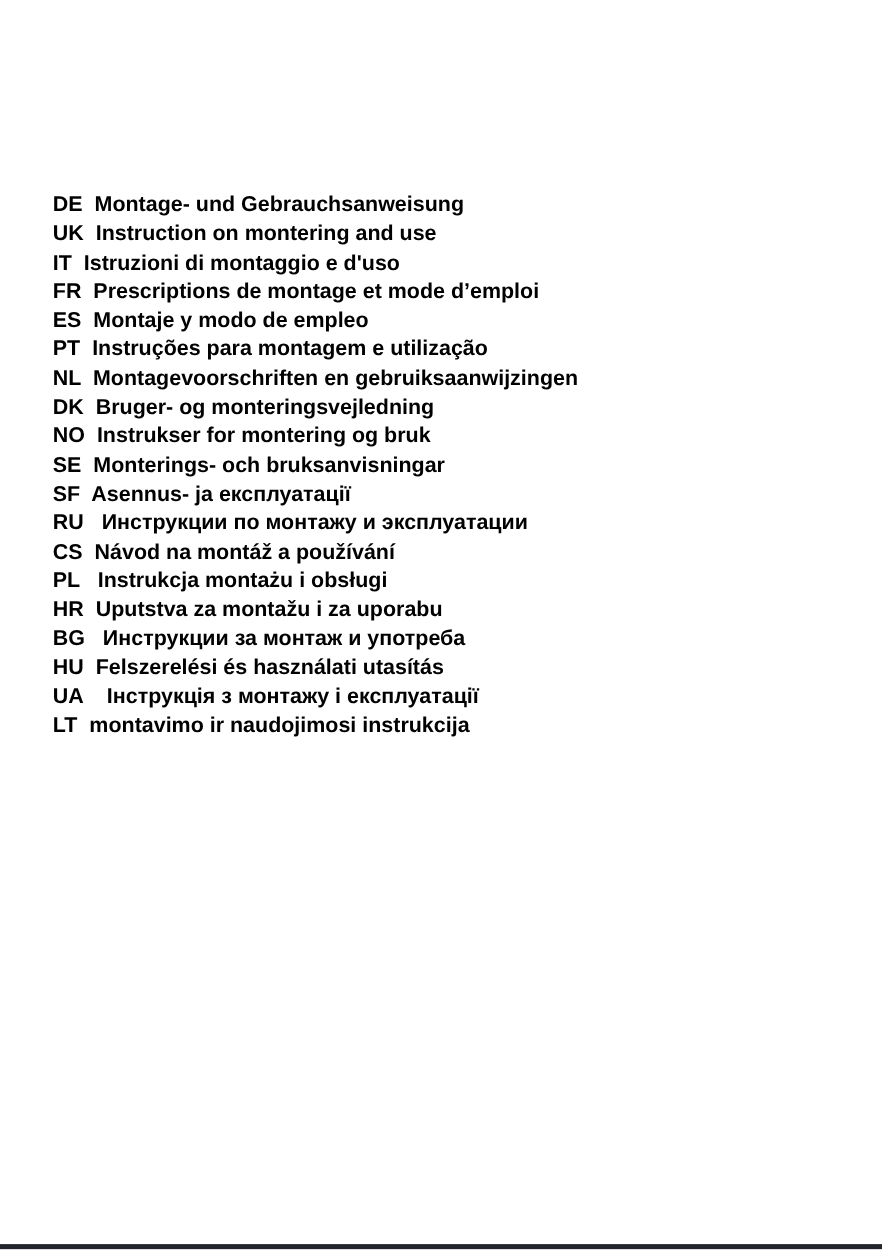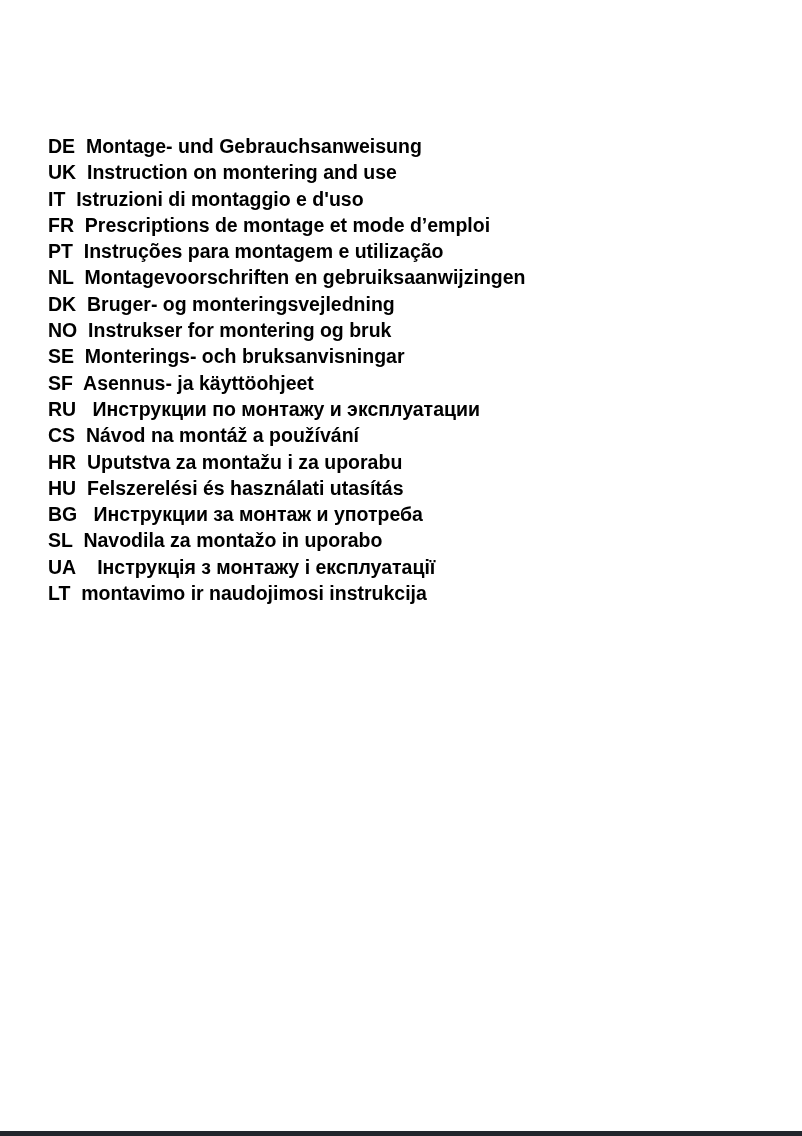--- a/index.html
+++ b/index.html
@@ -38,34 +38,35 @@
     left: 0;
     bottom: 0;
     width: 100%;
     height: 5px;
   }
 </style>
 </head>
 <body>
 
 <div class="page" style="background: rgb(255, 255, 255);">
-  <div class="lang-list" id="lang-list" style="color: rgb(0, 0, 0);">
+  <div class="lang-list" id="lang-list" style="color: rgb(0, 0, 0); margin-top: 40px;">
       <div class="lang-line"><span class="code">DE</span><span class="gap">  </span><span class="title">Montage- und Gebrauchsanweisung</span></div>
       <div class="lang-line"><span class="code">UK</span><span class="gap">  </span><span class="title">Instruction on montering and use</span></div>
       <div class="lang-line"><span class="code">IT</span><span class="gap">  </span><span class="title">Istruzioni di montaggio e d'uso</span></div>
       <div class="lang-line"><span class="code">FR</span><span class="gap">  </span><span class="title">Prescriptions de montage et mode d’emploi</span></div>
+      <div class="lang-line"><span class="code">ES</span><span class="gap">  </span><span class="title">Montaje y modo de empleo</span></div>
       <div class="lang-line"><span class="code">PT</span><span class="gap">  </span><span class="title">Instruções para montagem e utilização</span></div>
       <div class="lang-line"><span class="code">NL</span><span class="gap">  </span><span class="title">Montagevoorschriften en gebruiksaanwijzingen</span></div>
       <div class="lang-line"><span class="code">DK</span><span class="gap">  </span><span class="title">Bruger- og monteringsvejledning</span></div>
       <div class="lang-line"><span class="code">NO</span><span class="gap">  </span><span class="title">Instrukser for montering og bruk</span></div>
       <div class="lang-line"><span class="code">SE</span><span class="gap">  </span><span class="title">Monterings- och bruksanvisningar</span></div>
-      <div class="lang-line"><span class="code">SF</span><span class="gap">  </span><span class="title">Asennus- ja käyttöohjeet</span></div>
+      <div class="lang-line"><span class="code">SF</span><span class="gap">  </span><span class="title">Asennus- ja експлуатації</span></div>
       <div class="lang-line"><span class="code">RU</span><span class="gap">   </span><span class="title">Инструкции по монтажу и эксплуатации</span></div>
       <div class="lang-line"><span class="code">CS</span><span class="gap">  </span><span class="title">Návod na montáž a používání</span></div>
+      <div class="lang-line"><span class="code">PL</span><span class="gap">   </span><span class="title">Instrukcja montażu i obsługi</span></div>
       <div class="lang-line"><span class="code">HR</span><span class="gap">  </span><span class="title">Uputstva za montažu i za uporabu</span></div>
+      <div class="lang-line"><span class="code">BG</span><span class="gap">   </span><span class="title">Инструкции за монтаж и употреба</span></div>
       <div class="lang-line"><span class="code">HU</span><span class="gap">  </span><span class="title">Felszerelési és használati utasítás</span></div>
-      <div class="lang-line"><span class="code">BG</span><span class="gap">   </span><span class="title">Инструкции за монтаж и употреба</span></div>
-      <div class="lang-line"><span class="code">SL</span><span class="gap">  </span><span class="title">Navodila za montažo in uporabo</span></div>
       <div class="lang-line"><span class="code">UA</span><span class="gap">    </span><span class="title">Інструкція з монтажу і експлуатації</span></div>
       <div class="lang-line"><span class="code">LT</span><span class="gap">  </span><span class="title">montavimo ir naudojimosi instrukcija</span></div>
     </div>
   <div class="footer-rule" id="footer-rule" style="background: rgb(34, 38, 44);"></div>
 </div>
 
 </body></html>

